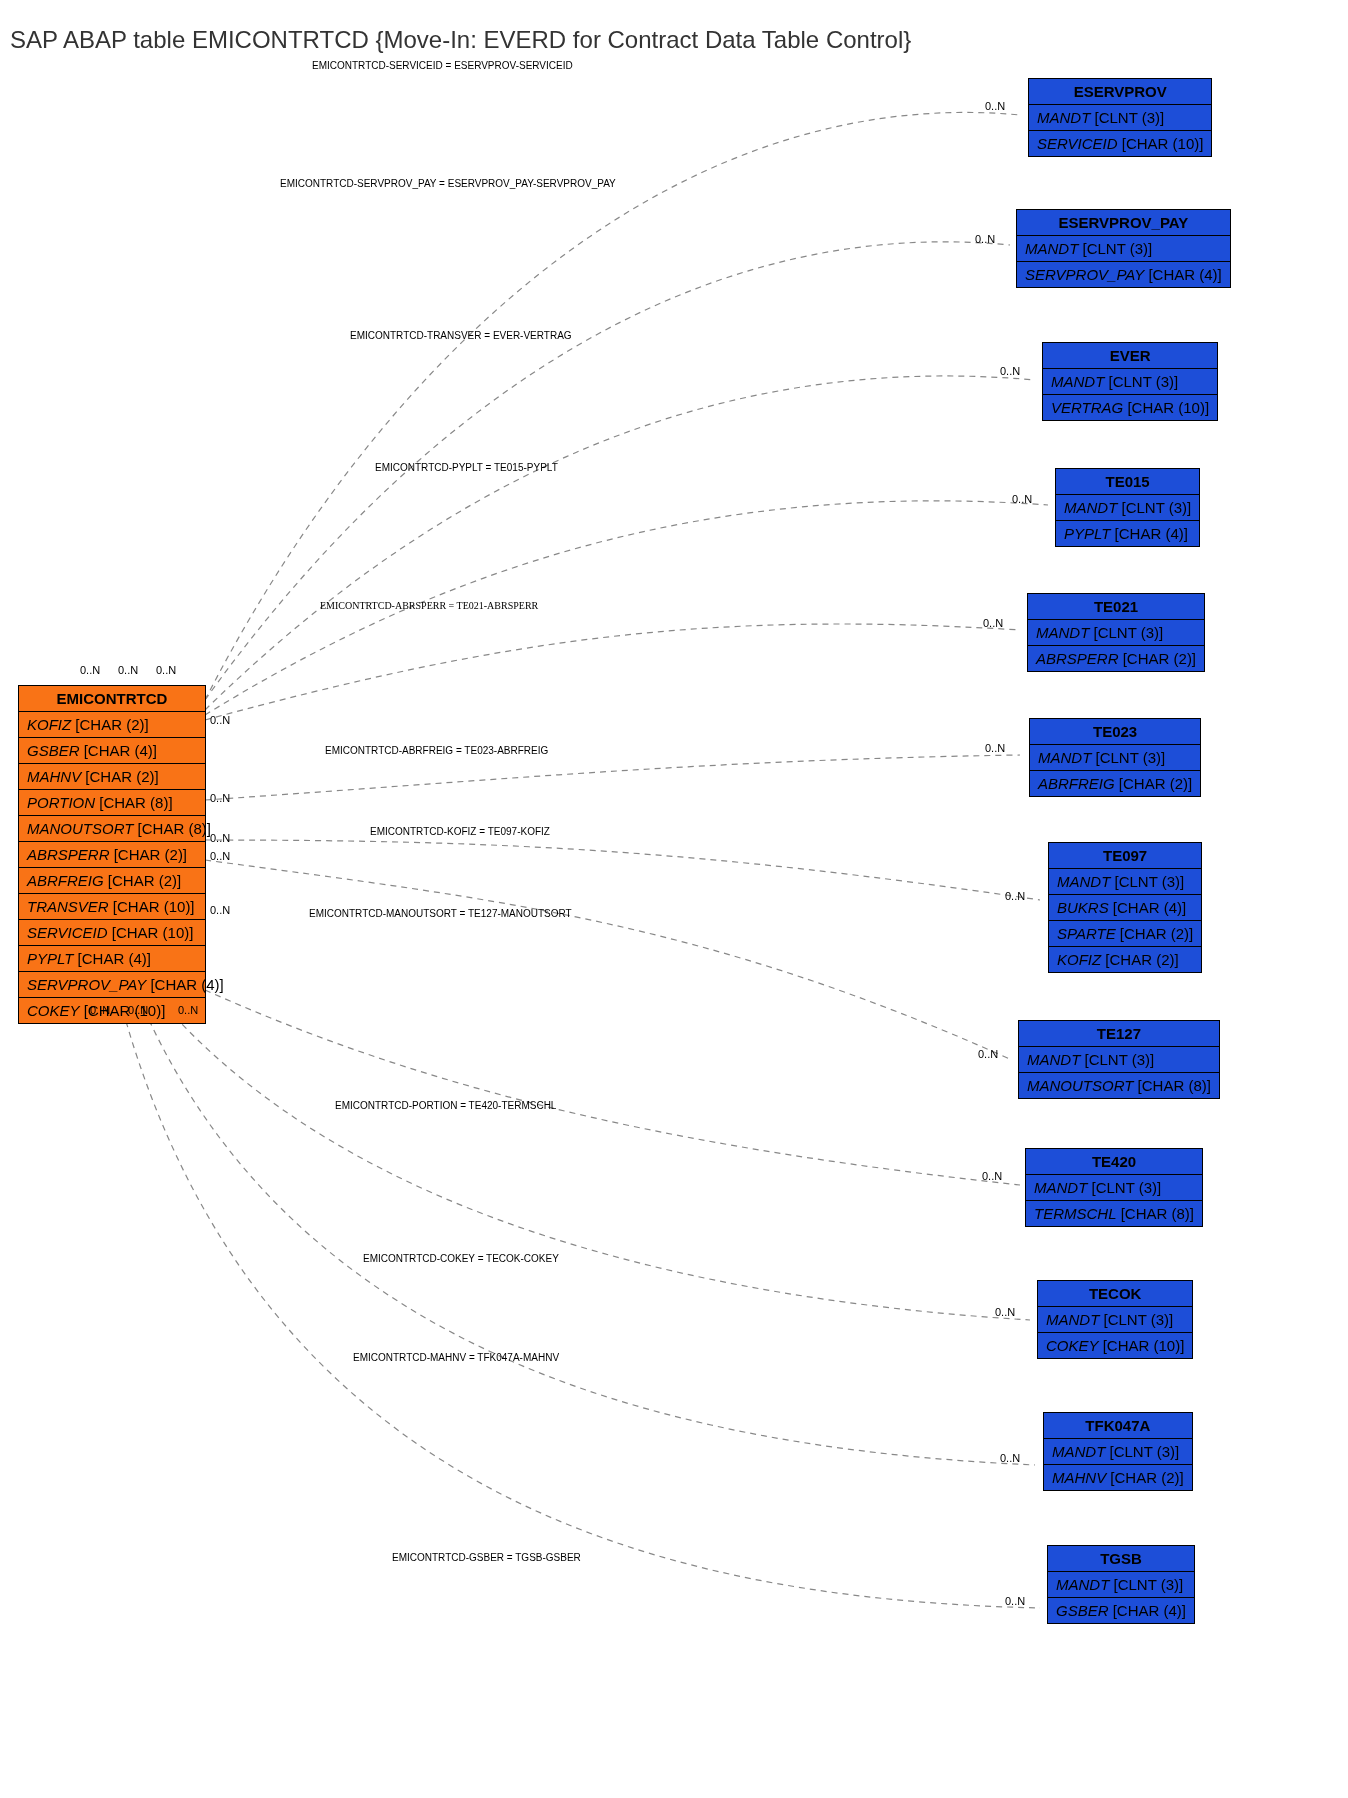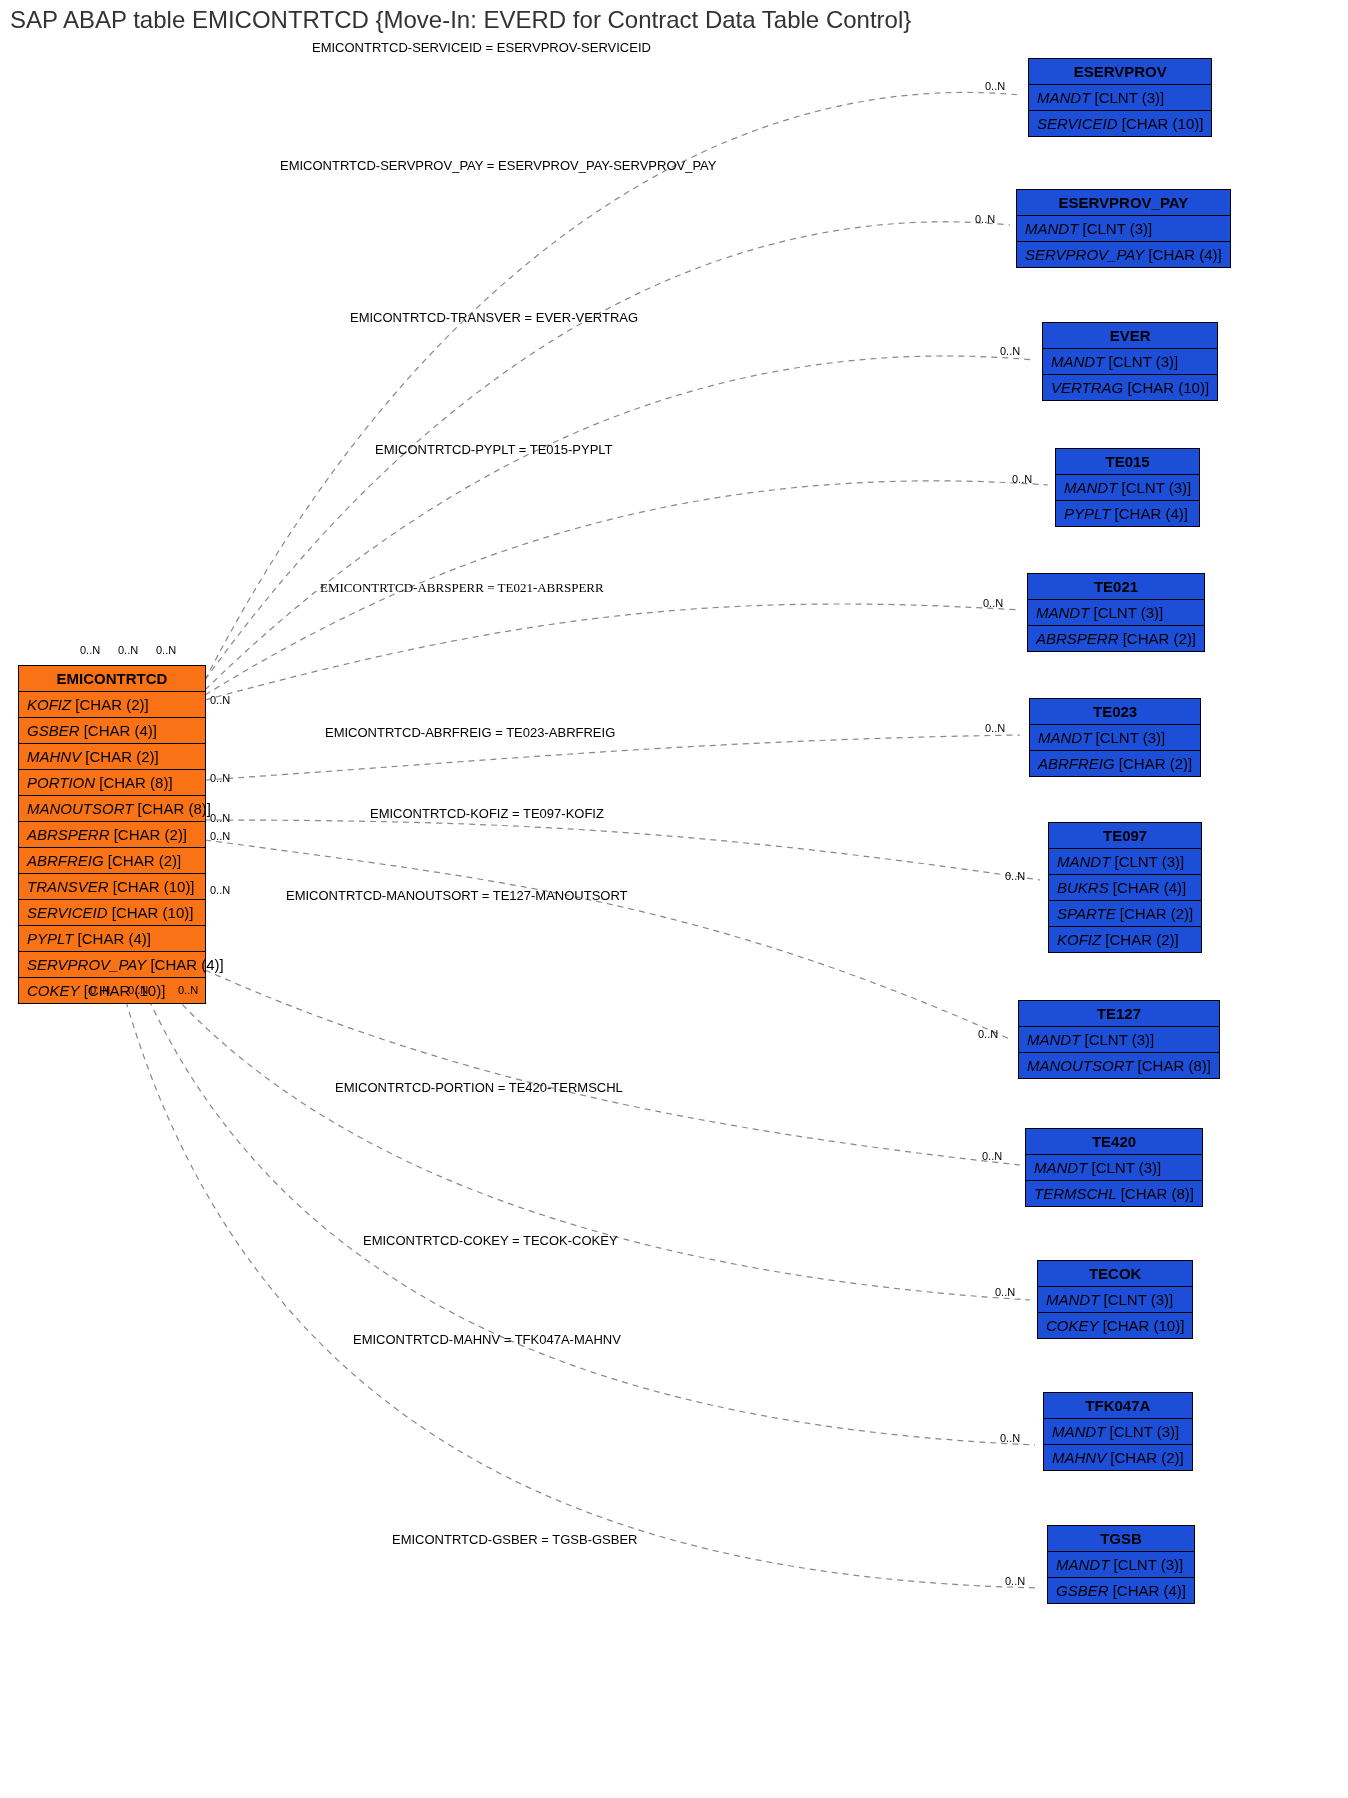--- a/index.html
+++ b/index.html
@@ -8,20 +8,21 @@
     background: #fff;
     font-family: Arial, Helvetica, sans-serif;
     font-size: 14px;
     color: #000;
     width: 1348px;
   }
   .canvas {
     position: relative;
     width: 1348px;
     height: 1670px;
+    margin-top: 20px;
   }
   .title {
     position: absolute;
     left: 10px;
     top: 6px;
     font-size: 24px;
     color: #333;
     font-weight: 400;
   }
   .tbl {
@@ -42,21 +43,21 @@
     border-bottom: 1px solid #000;
     white-space: nowrap;
   }
   .tbl-row:last-child { border-bottom: none; }
   .main-tbl { background: #f97316; }
   .ref-tbl  { background: #1d4ed8; }
   .fld-name { font-style: italic; }
   .underline { }
   .rel-label {
     position: absolute;
-    font-size: 13px;
+    font-size: 10px;
     color: #000;
     white-space: nowrap;
   }
   .card-label {
     position: absolute;
     font-size: 11px;
     color: #000;
     white-space: nowrap;
   }
   svg.lines {
@@ -139,21 +140,21 @@
   <span class="card-label" style="left:1012px; top:473px;">0..N</span>
 
   <span class="rel-label" style="left:320px; top:580px;font-family:Liberation Serif, serif;">EMICONTRTCD-ABRSPERR = TE021-ABRSPERR</span>
   <span class="card-label" style="left:983px; top:597px;">0..N</span>
 
   <span class="rel-label" style="left:325px; top:725px;">EMICONTRTCD-ABRFREIG = TE023-ABRFREIG</span>
   <span class="card-label" style="left:985px; top:722px;">0..N</span>
 
   <span class="rel-label" style="left:370px; top:806px;">EMICONTRTCD-KOFIZ = TE097-KOFIZ</span>
 
-  <span class="rel-label" style="left:286px; top:888px;">EMICONTRTCD-MANOUTSORT = TE127-MANOUTSORT</span>
+  <span class="rel-label" style="left:309px; top:888px;">EMICONTRTCD-MANOUTSORT = TE127-MANOUTSORT</span>
   <span class="card-label" style="left:1005px; top:870px;">0..N</span>
 
   <span class="rel-label" style="left:335px; top:1080px;">EMICONTRTCD-PORTION = TE420-TERMSCHL</span>
   <span class="card-label" style="left:978px; top:1028px;">0..N</span>
 
   <span class="rel-label" style="left:363px; top:1233px;">EMICONTRTCD-COKEY = TECOK-COKEY</span>
   <span class="card-label" style="left:982px; top:1150px;">0..N</span>
   <span class="card-label" style="left:995px; top:1286px;">0..N</span>
 
   <span class="rel-label" style="left:353px; top:1332px;text-align:center;">EMICONTRTCD-MAHNV = TFK047A-MAHNV</span>

